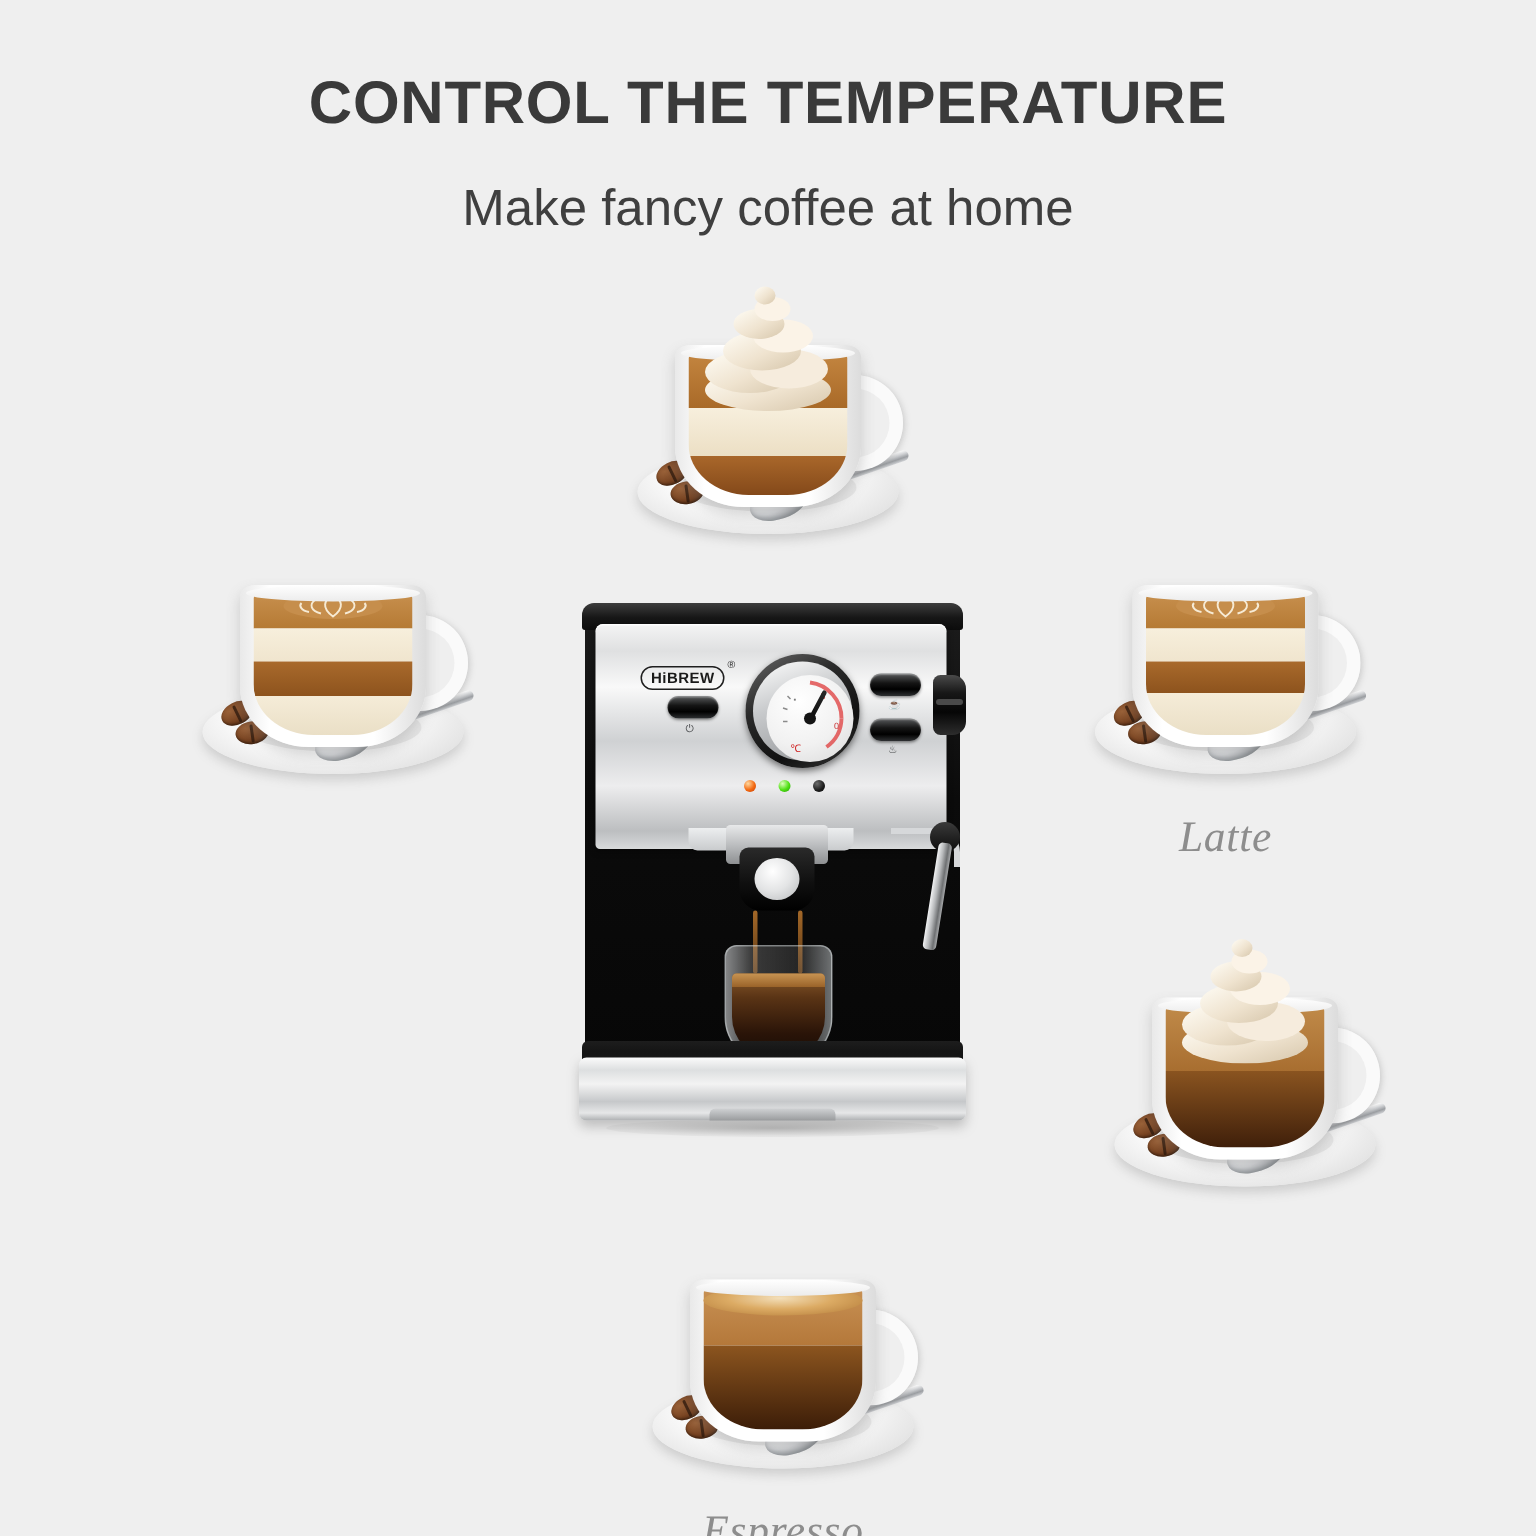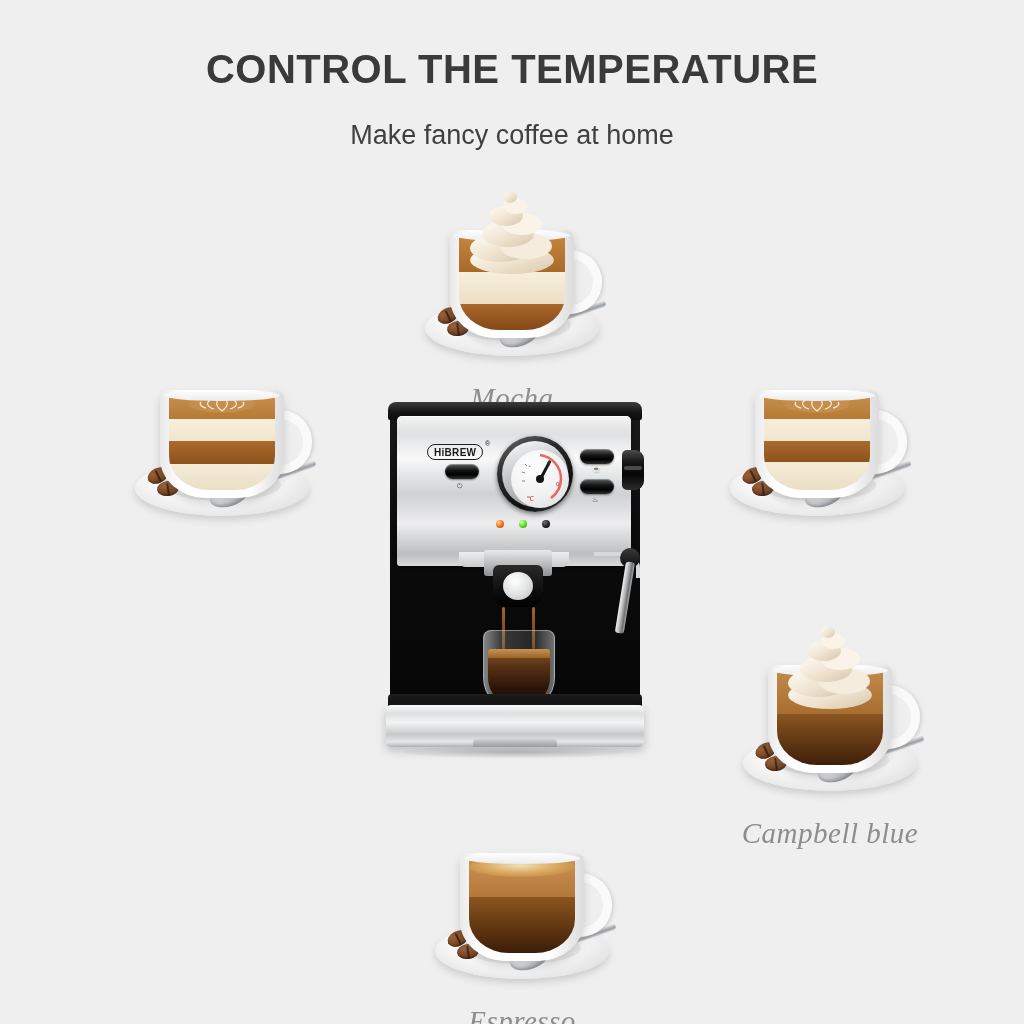--- a/index.html
+++ b/index.html
@@ -33,21 +33,21 @@
     letter-spacing: 0.5px;
     color: #3a3a3a;
     font-family: "Liberation Sans", sans-serif;
   }
   .subhead {
     position: absolute;
     left: 0;
     top: 120px;
     width: 1024px;
     text-align: center;
-    font-size: 27px;
+    font-size: 34px;
     font-weight: normal;
     color: #3f3f3f;
     font-family: "Liberation Sans", sans-serif;
   }
 
   
   .drink {
     position: absolute;
     width: 210px;
     height: 230px;
@@ -604,21 +604,20 @@
         <div class="body">
           <div class="fill">
             <div class="layer" style="top:0; height:38%; background:linear-gradient(180deg,#c3853f,#a96a28);"></div>
             <div class="layer" style="top:38%; height:34%; background:linear-gradient(180deg,#f7efdd,#ecdfc4);"></div>
             <div class="layer" style="top:72%; height:28%; background:linear-gradient(180deg,#a9672a,#84491a);"></div>
           </div>
           <div class="rim"></div>
         </div>
       </div>
     </div>
-    <div class="caption">Mocha</div>
   </div>
 
   <div class="drink" style="left:117px; top:345px;">
     <div class="art">
       <div class="saucer"></div>
       <div class="spoon">
         <div class="handle"></div>
         <div class="bowl"></div>
       </div>
       <div class="beans">
@@ -681,20 +680,21 @@
                 <path d="M46 5 C50 8, 49 12, 42 14"></path>
                 <path d="M13 7 C11 9, 13 12, 18 13"></path>
                 <path d="M55 7 C57 9, 55 12, 50 13"></path>
               </g>
             </svg>
           </div>
           <div class="rim"></div>
         </div>
       </div>
     </div>
+    <div class="caption">Latte</div>
   </div>
 
 
   <div class="drink" style="left:725px; top:620px;">
     <div class="art">
       <div class="saucer"></div>
       <div class="spoon">
         <div class="handle"></div>
         <div class="bowl"></div>
       </div>
@@ -725,21 +725,20 @@
         <div class="handle-ring"></div>
         <div class="body">
           <div class="fill">
             <div class="layer" style="top:0; height:46%; background:linear-gradient(180deg,#c08a49,#a86e30);"></div>
             <div class="layer" style="top:46%; height:54%; background:linear-gradient(180deg,#8a5420,#3f1f0a);"></div>
           </div>
           <div class="rim"></div>
         </div>
       </div>
     </div>
-    <div class="caption">Campbell blue</div>
   </div>
 
   <div class="drink" style="left:417px; top:808px;">
     <div class="art">
       <div class="saucer"></div>
       <div class="spoon">
         <div class="handle"></div>
         <div class="bowl"></div>
       </div>
       <div class="beans">

